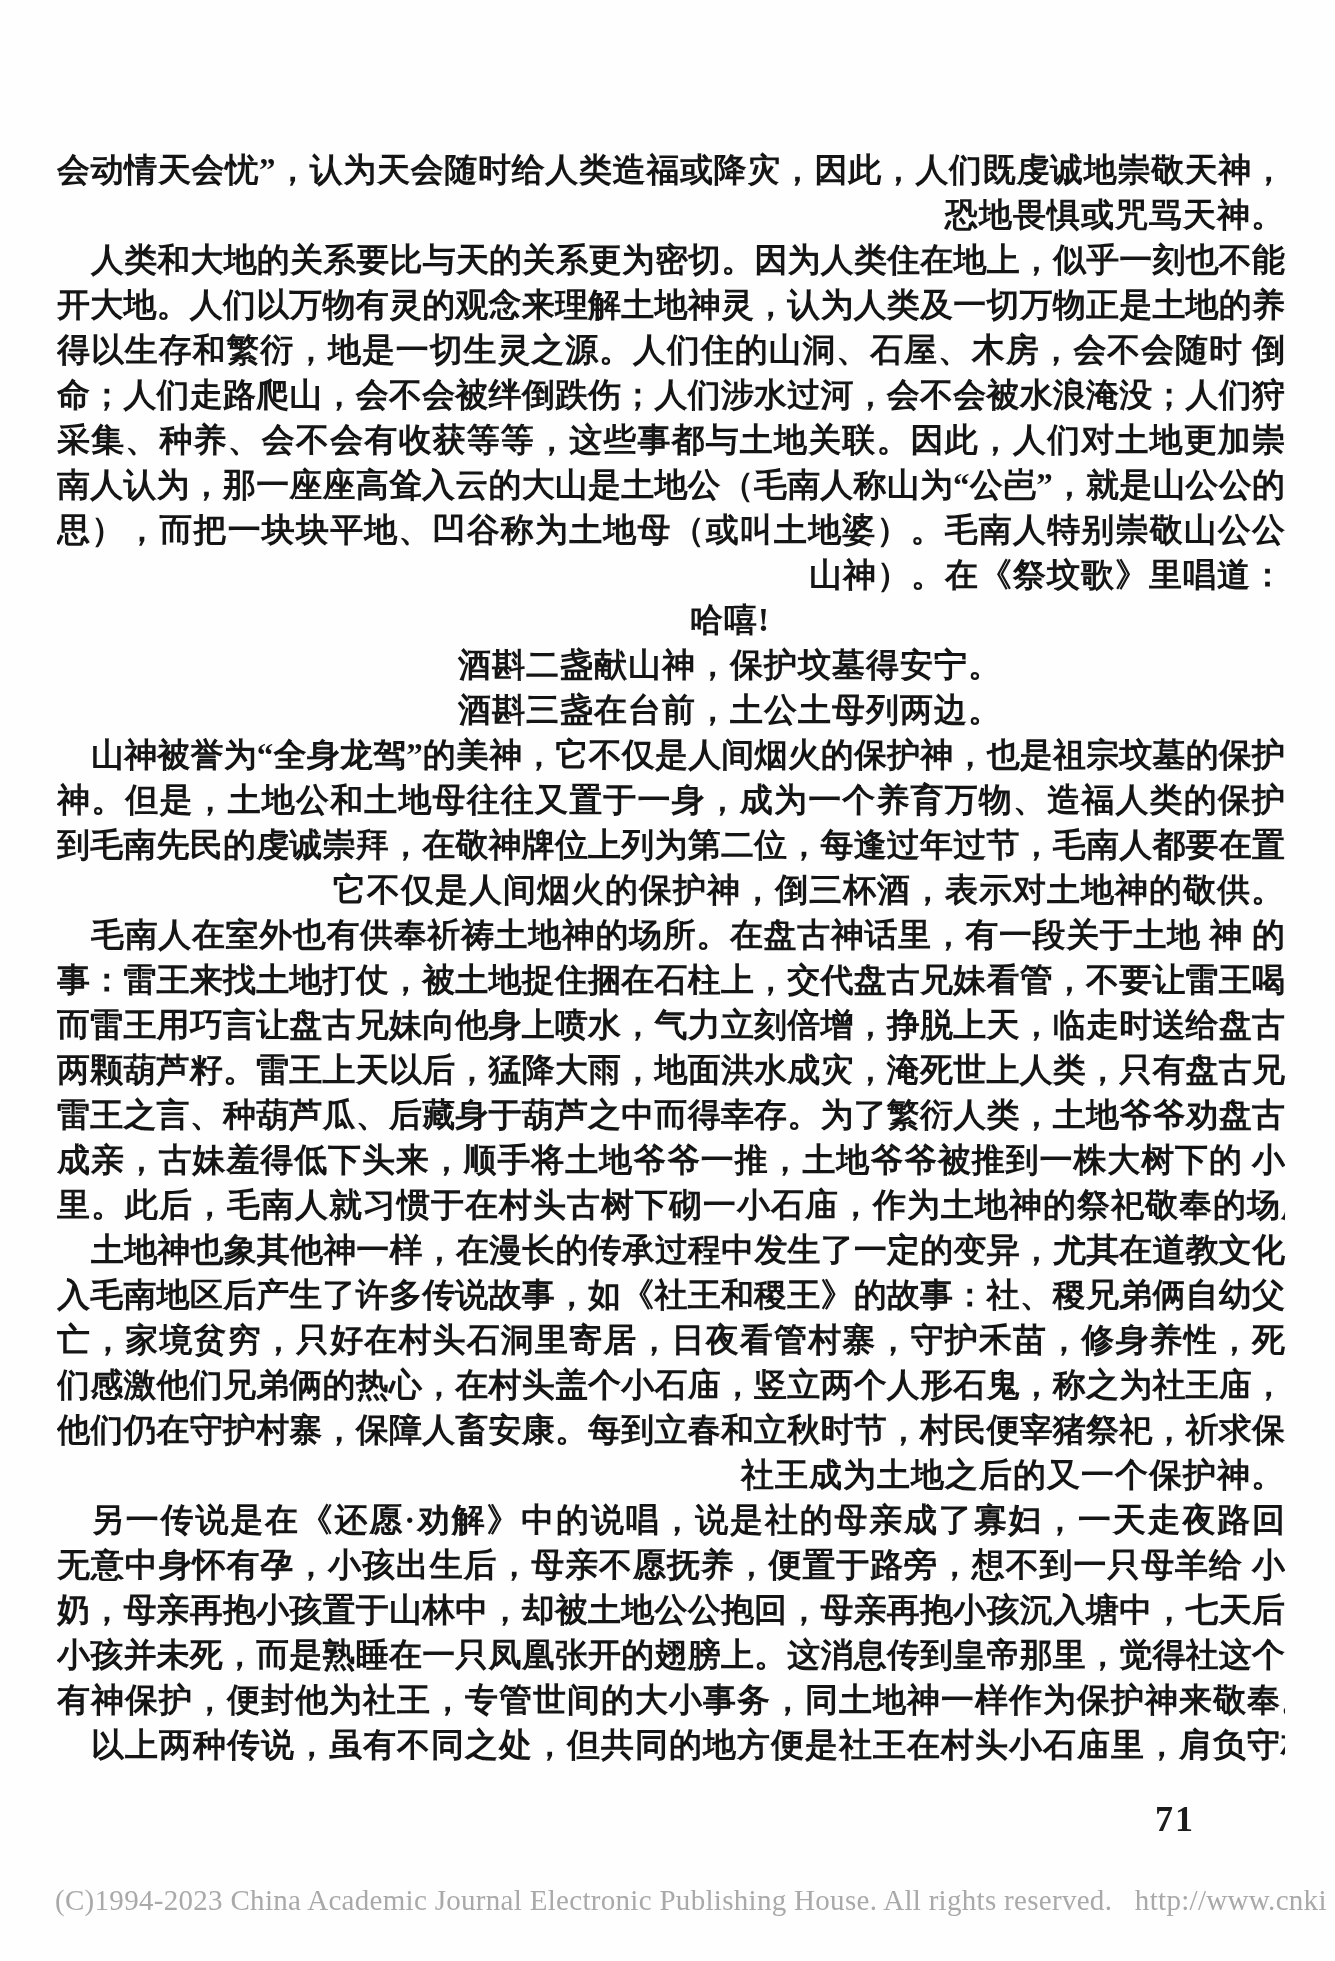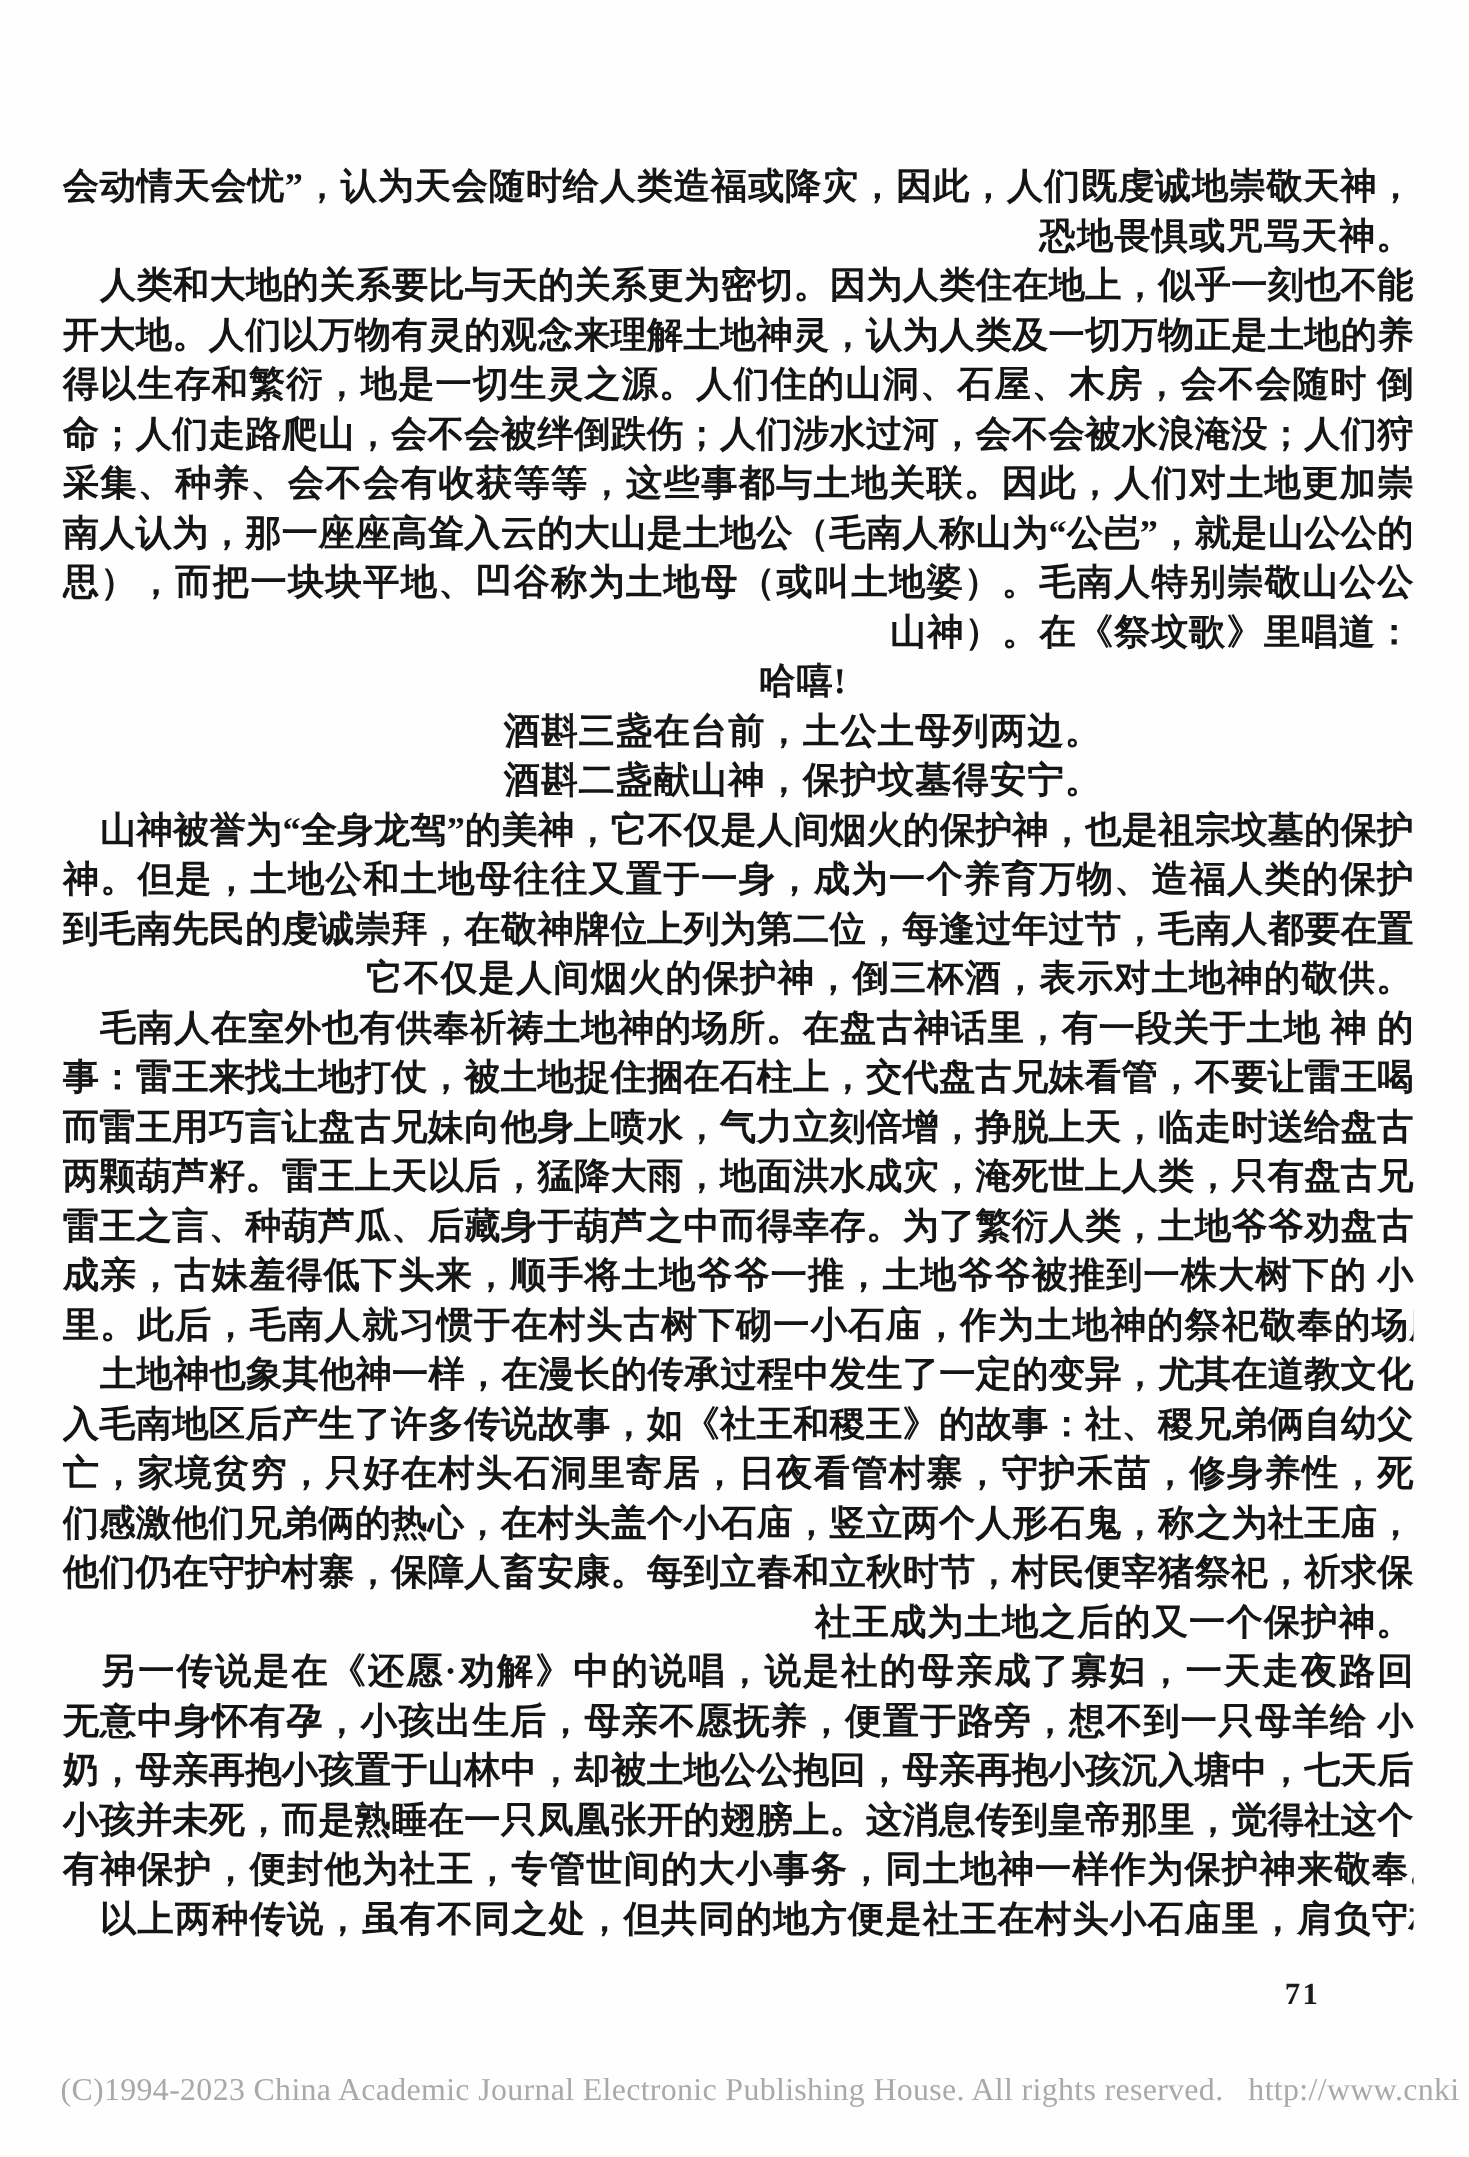--- a/index.html
+++ b/index.html
@@ -46,25 +46,24 @@
   }
   .line.verse {
     padding-left: 118px;
     white-space: pre;
     text-align: center;
   }
   .page-number {
     position: absolute;
     left: 1155px;
     top: 1798px;
-    font-size: 28px;
+    font-size: 36px;
     font-weight: 600;
     color: #1c1c1c;
     letter-spacing: 2px;
-    margin-left: 13px;
   }
   .footer {
     position: absolute;
     left: 55px;
     top: 1884px;
     width: 1290px;
     font-size: 29px;
     color: #a9a9a9;
     white-space: pre;
     overflow: hidden;
@@ -80,22 +79,22 @@
       <div class="line para last">恐地畏惧或咒骂天神。</div>
       <div class="line para full first">人类和大地的关系要比与天的关系更为密切。因为人类住在地上，似乎一刻也不能离</div>
       <div class="line para full">开大地。人们以万物有灵的观念来理解土地神灵，认为人类及一切万物正是土地的养育才</div>
       <div class="line para full">得以生存和繁衍，地是一切生灵之源。人们住的山洞、石屋、木房，会不会随时 倒 塌 丧</div>
       <div class="line para full">命；人们走路爬山，会不会被绊倒跌伤；人们涉水过河，会不会被水浪淹没；人们狩猎、</div>
       <div class="line para full">采集、种养、会不会有收获等等，这些事都与土地关联。因此，人们对土地更加崇敬。毛</div>
       <div class="line para full">南人认为，那一座座高耸入云的大山是土地公（毛南人称山为“公岜”，就是山公公的意</div>
       <div class="line para full">思），而把一块块平地、凹谷称为土地母（或叫土地婆）。毛南人特别崇敬山公公（也叫</div>
       <div class="line para last">山神）。在《祭坟歌》里唱道：</div>
       <div class="line verse">哈嘻!</div>
+      <div class="line verse">酒斟二盏献山神，保护坟墓得安宁。</div>
       <div class="line verse">酒斟三盏在台前，土公土母列两边。</div>
-      <div class="line verse">酒斟二盏献山神，保护坟墓得安宁。</div>
       <div class="line para full first">山神被誉为“全身龙驾”的美神，它不仅是人间烟火的保护神，也是祖宗坟墓的保护</div>
       <div class="line para full">神。但是，土地公和土地母往往又置于一身，成为一个养育万物、造福人类的保护神，受</div>
       <div class="line para full">到毛南先民的虔诚崇拜，在敬神牌位上列为第二位，每逢过年过节，毛南人都要在置放神</div>
       <div class="line para last">它不仅是人间烟火的保护神，倒三杯酒，表示对土地神的敬供。</div>
       <div class="line para full first">毛南人在室外也有供奉祈祷土地神的场所。在盘古神话里，有一段关于土地 神 的 故</div>
       <div class="line para full">事：雷王来找土地打仗，被土地捉住捆在石柱上，交代盘古兄妹看管，不要让雷王喝水，</div>
       <div class="line para full">而雷王用巧言让盘古兄妹向他身上喷水，气力立刻倍增，挣脱上天，临走时送给盘古兄妹</div>
       <div class="line para full">两颗葫芦籽。雷王上天以后，猛降大雨，地面洪水成灾，淹死世上人类，只有盘古兄妹遵</div>
       <div class="line para full">雷王之言、种葫芦瓜、后藏身于葫芦之中而得幸存。为了繁衍人类，土地爷爷劝盘古兄妹</div>
       <div class="line para full">成亲，古妹羞得低下头来，顺手将土地爷爷一推，土地爷爷被推到一株大树下的 小 石 洞</div>

